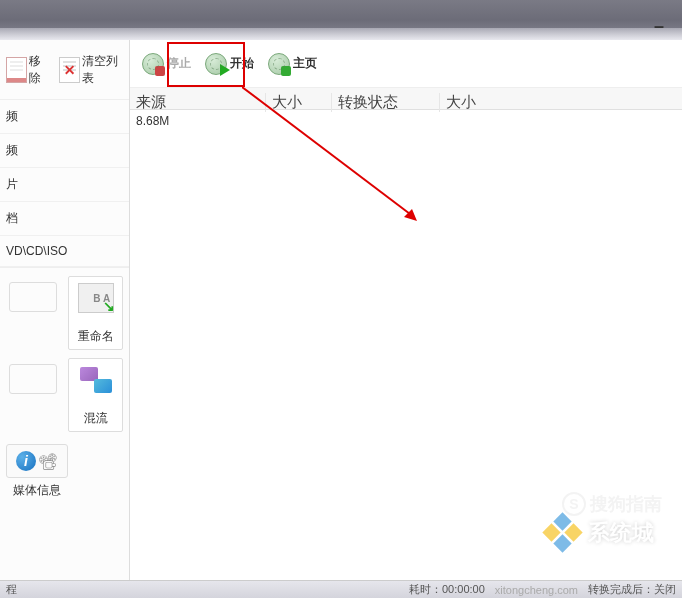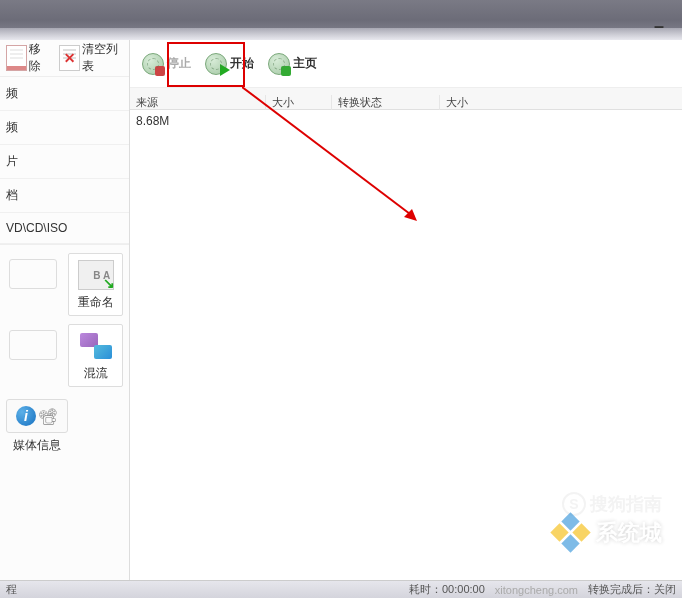--- a/index.html
+++ b/index.html
@@ -42,21 +42,21 @@
       background: #fff;
     }
     .sidebar {
       width: 130px;
       border-right: 1px solid #ddd;
       background: #fcfcfc;
       display: flex;
       flex-direction: column;
     }
     .sidebar-top-toolbar {
-      height: 37px;
+      height: 60px;
       display: flex;
       align-items: center;
       border-bottom: 1px solid #eee;
       padding-left: 4px;
       gap: 4px;
     }
     .tb-item {
       display: flex;
       align-items: center;
       gap: 2px;
@@ -130,21 +130,21 @@
       border-radius: 2px;
       display: flex;
       flex-direction: column;
       align-items: center;
       padding: 6px 2px 4px;
       cursor: pointer;
       background: #fff;
     }
     .tool-icon {
       width: 36px; height: 30px;
-      margin-bottom: 4px;
+      margin-bottom: 15px;
       display: flex;
       align-items: center;
       justify-content: center;
       font-size: 18px;
       padding-left: 12px;
     }
     .tool-card.nolabel { border: none; background: transparent; }
     .tool-card.nolabel .tool-icon {
       width: 48px; height: 30px;
       border: 1px solid #ddd;
@@ -264,21 +264,21 @@
     .table-header {
       display: flex;
       background: #f7f7f7;
       border-bottom: 1px solid #e0e0e0;
       height: 22px;
       align-items: center;
     }
     .th {
       padding: 0 6px;
       border-right: 1px solid #e6e6e6;
-      font-size: 11px;
+      font-size: 15px;
       color: #444;
       overflow: hidden;
       white-space: nowrap;
       margin-top: 8px;
     }
     .th1 { width: 136px; }
     .th2 { width: 66px; }
     .th3 { width: 108px; }
     .th4 { width: 152px; }
     .th5 { flex: 1; border-right: none; }
@@ -326,21 +326,21 @@
       justify-content: space-between;
     }
     .status-right {
       display: flex;
       gap: 10px;
       align-items: center;
     }
     .watermark {
       position: absolute;
       bottom: 28px;
-      right: 20px;
+      right: 28px;
       display: flex;
       align-items: center;
       gap: 6px;
       opacity: 0.6;
       pointer-events: none;
     }
     .wm-logo {
       width: 38px; height: 38px;
       position: relative;
     }

